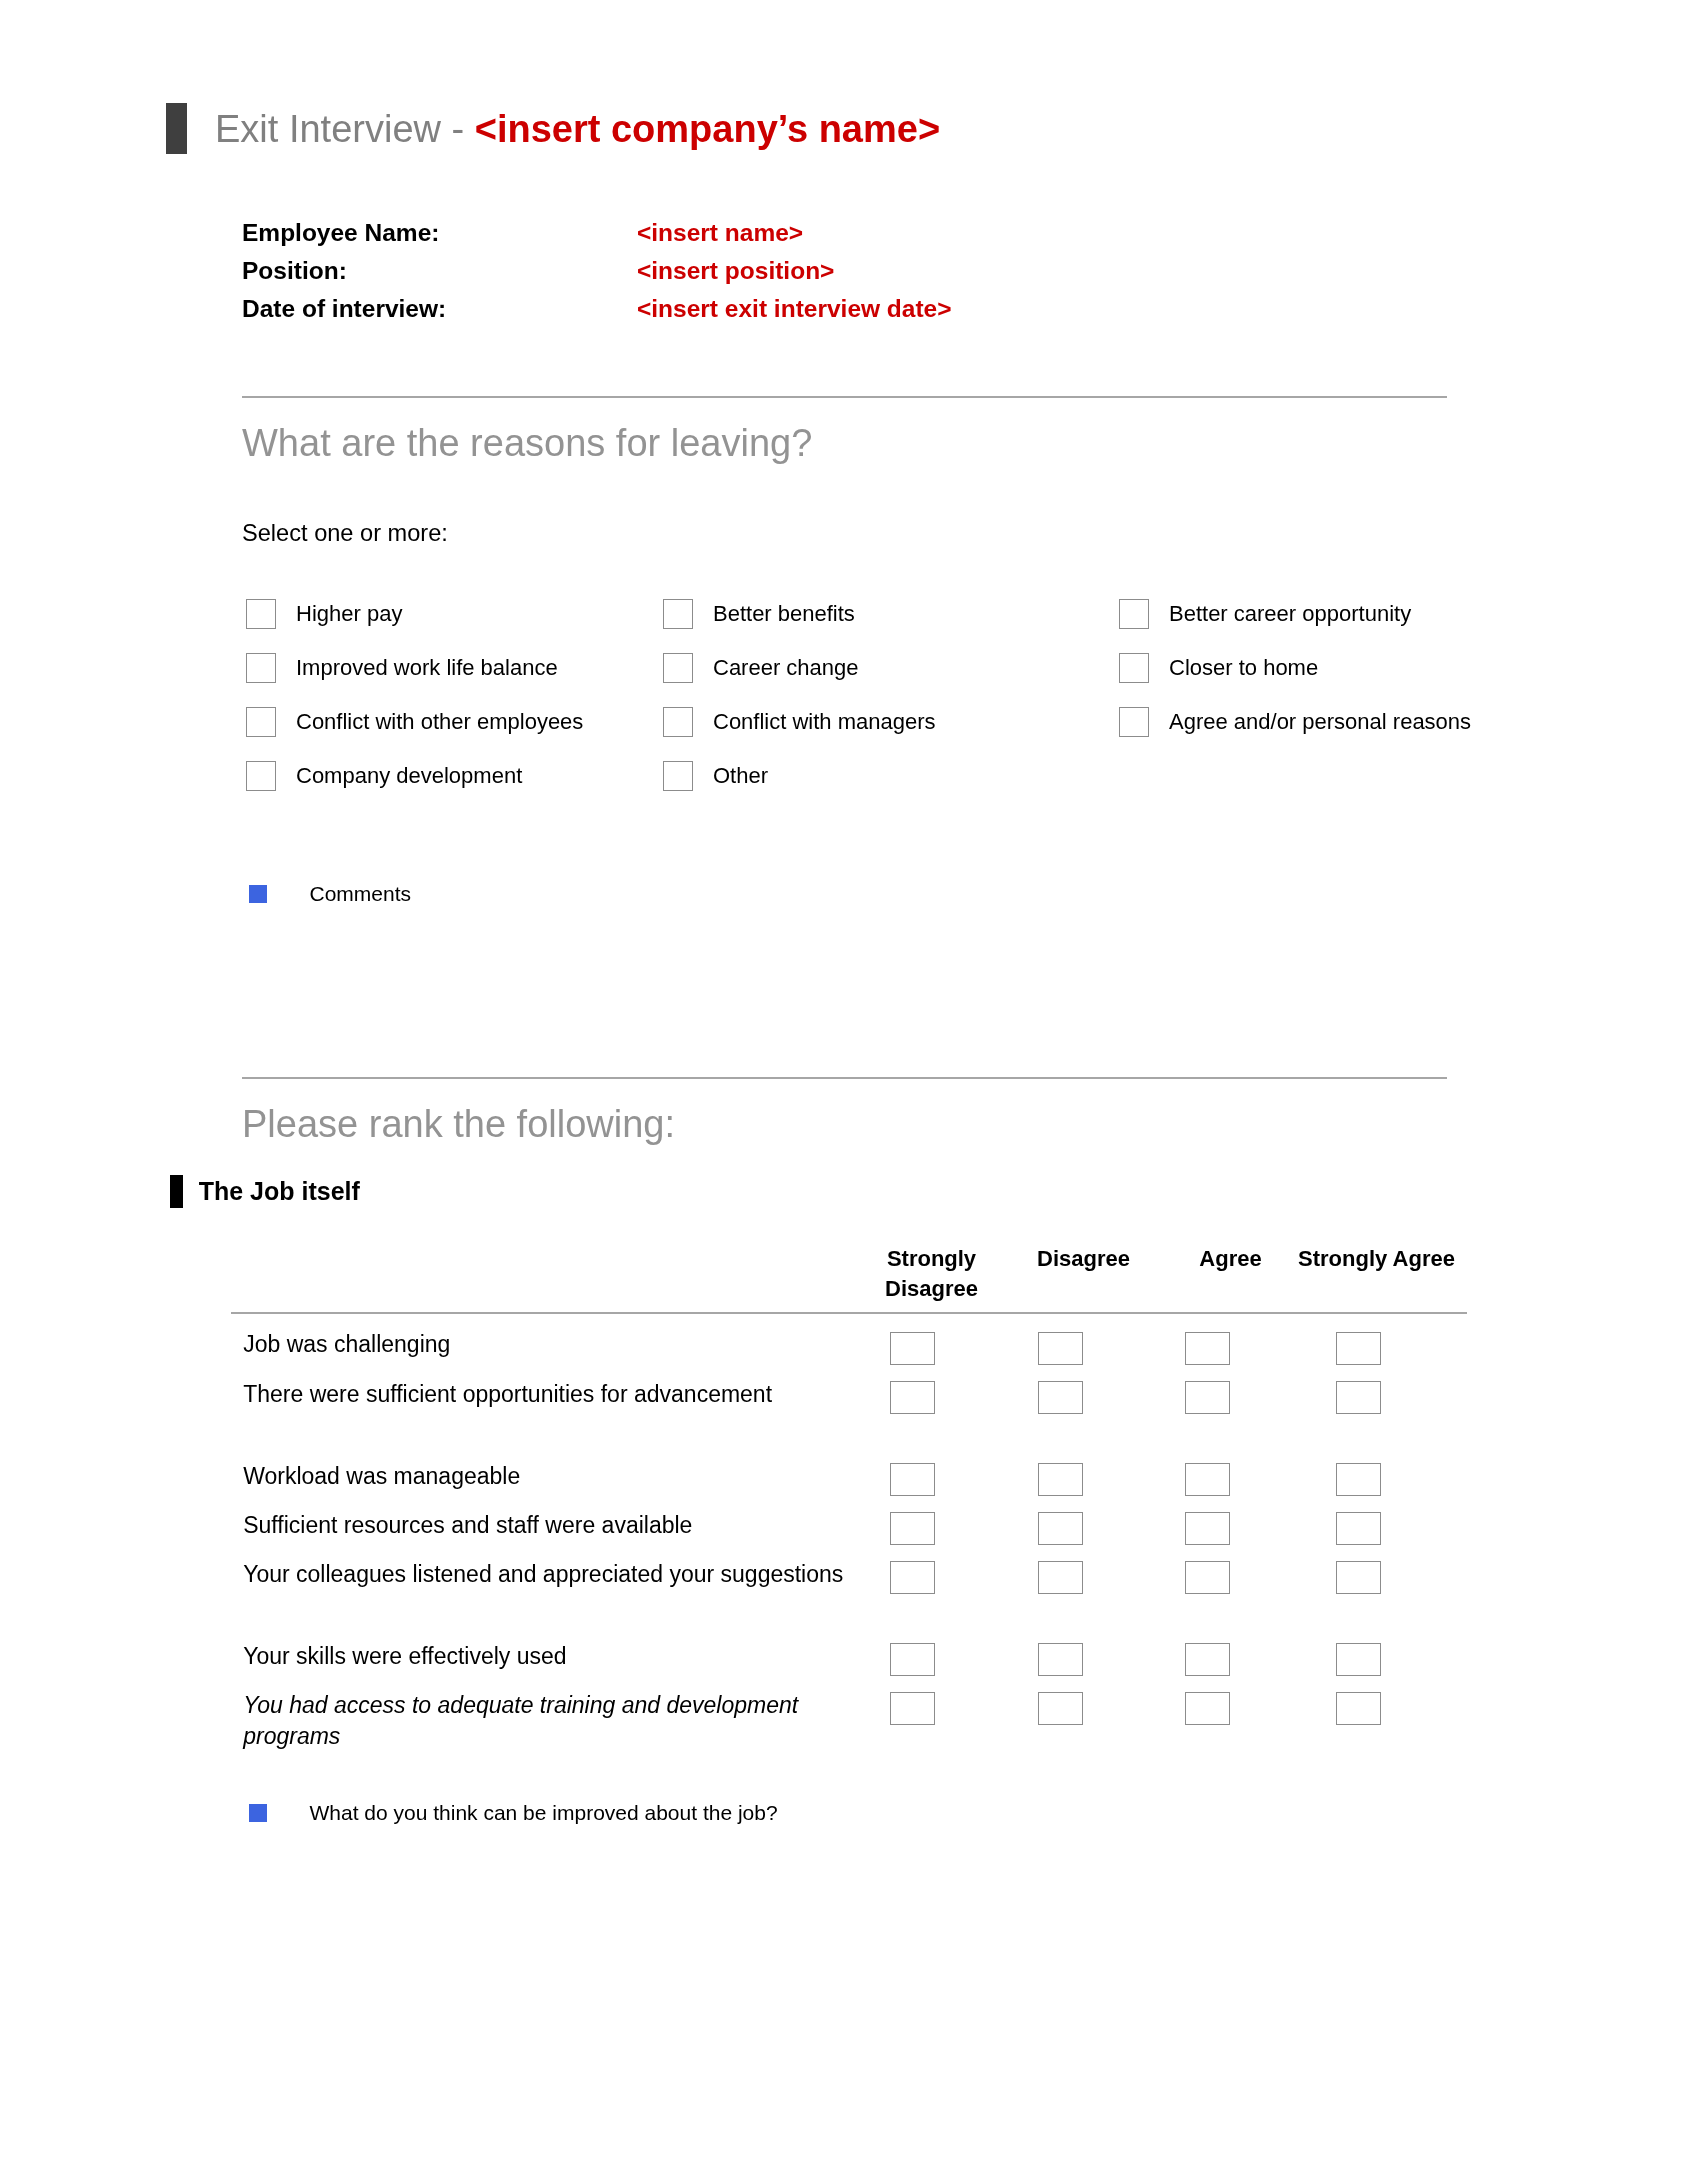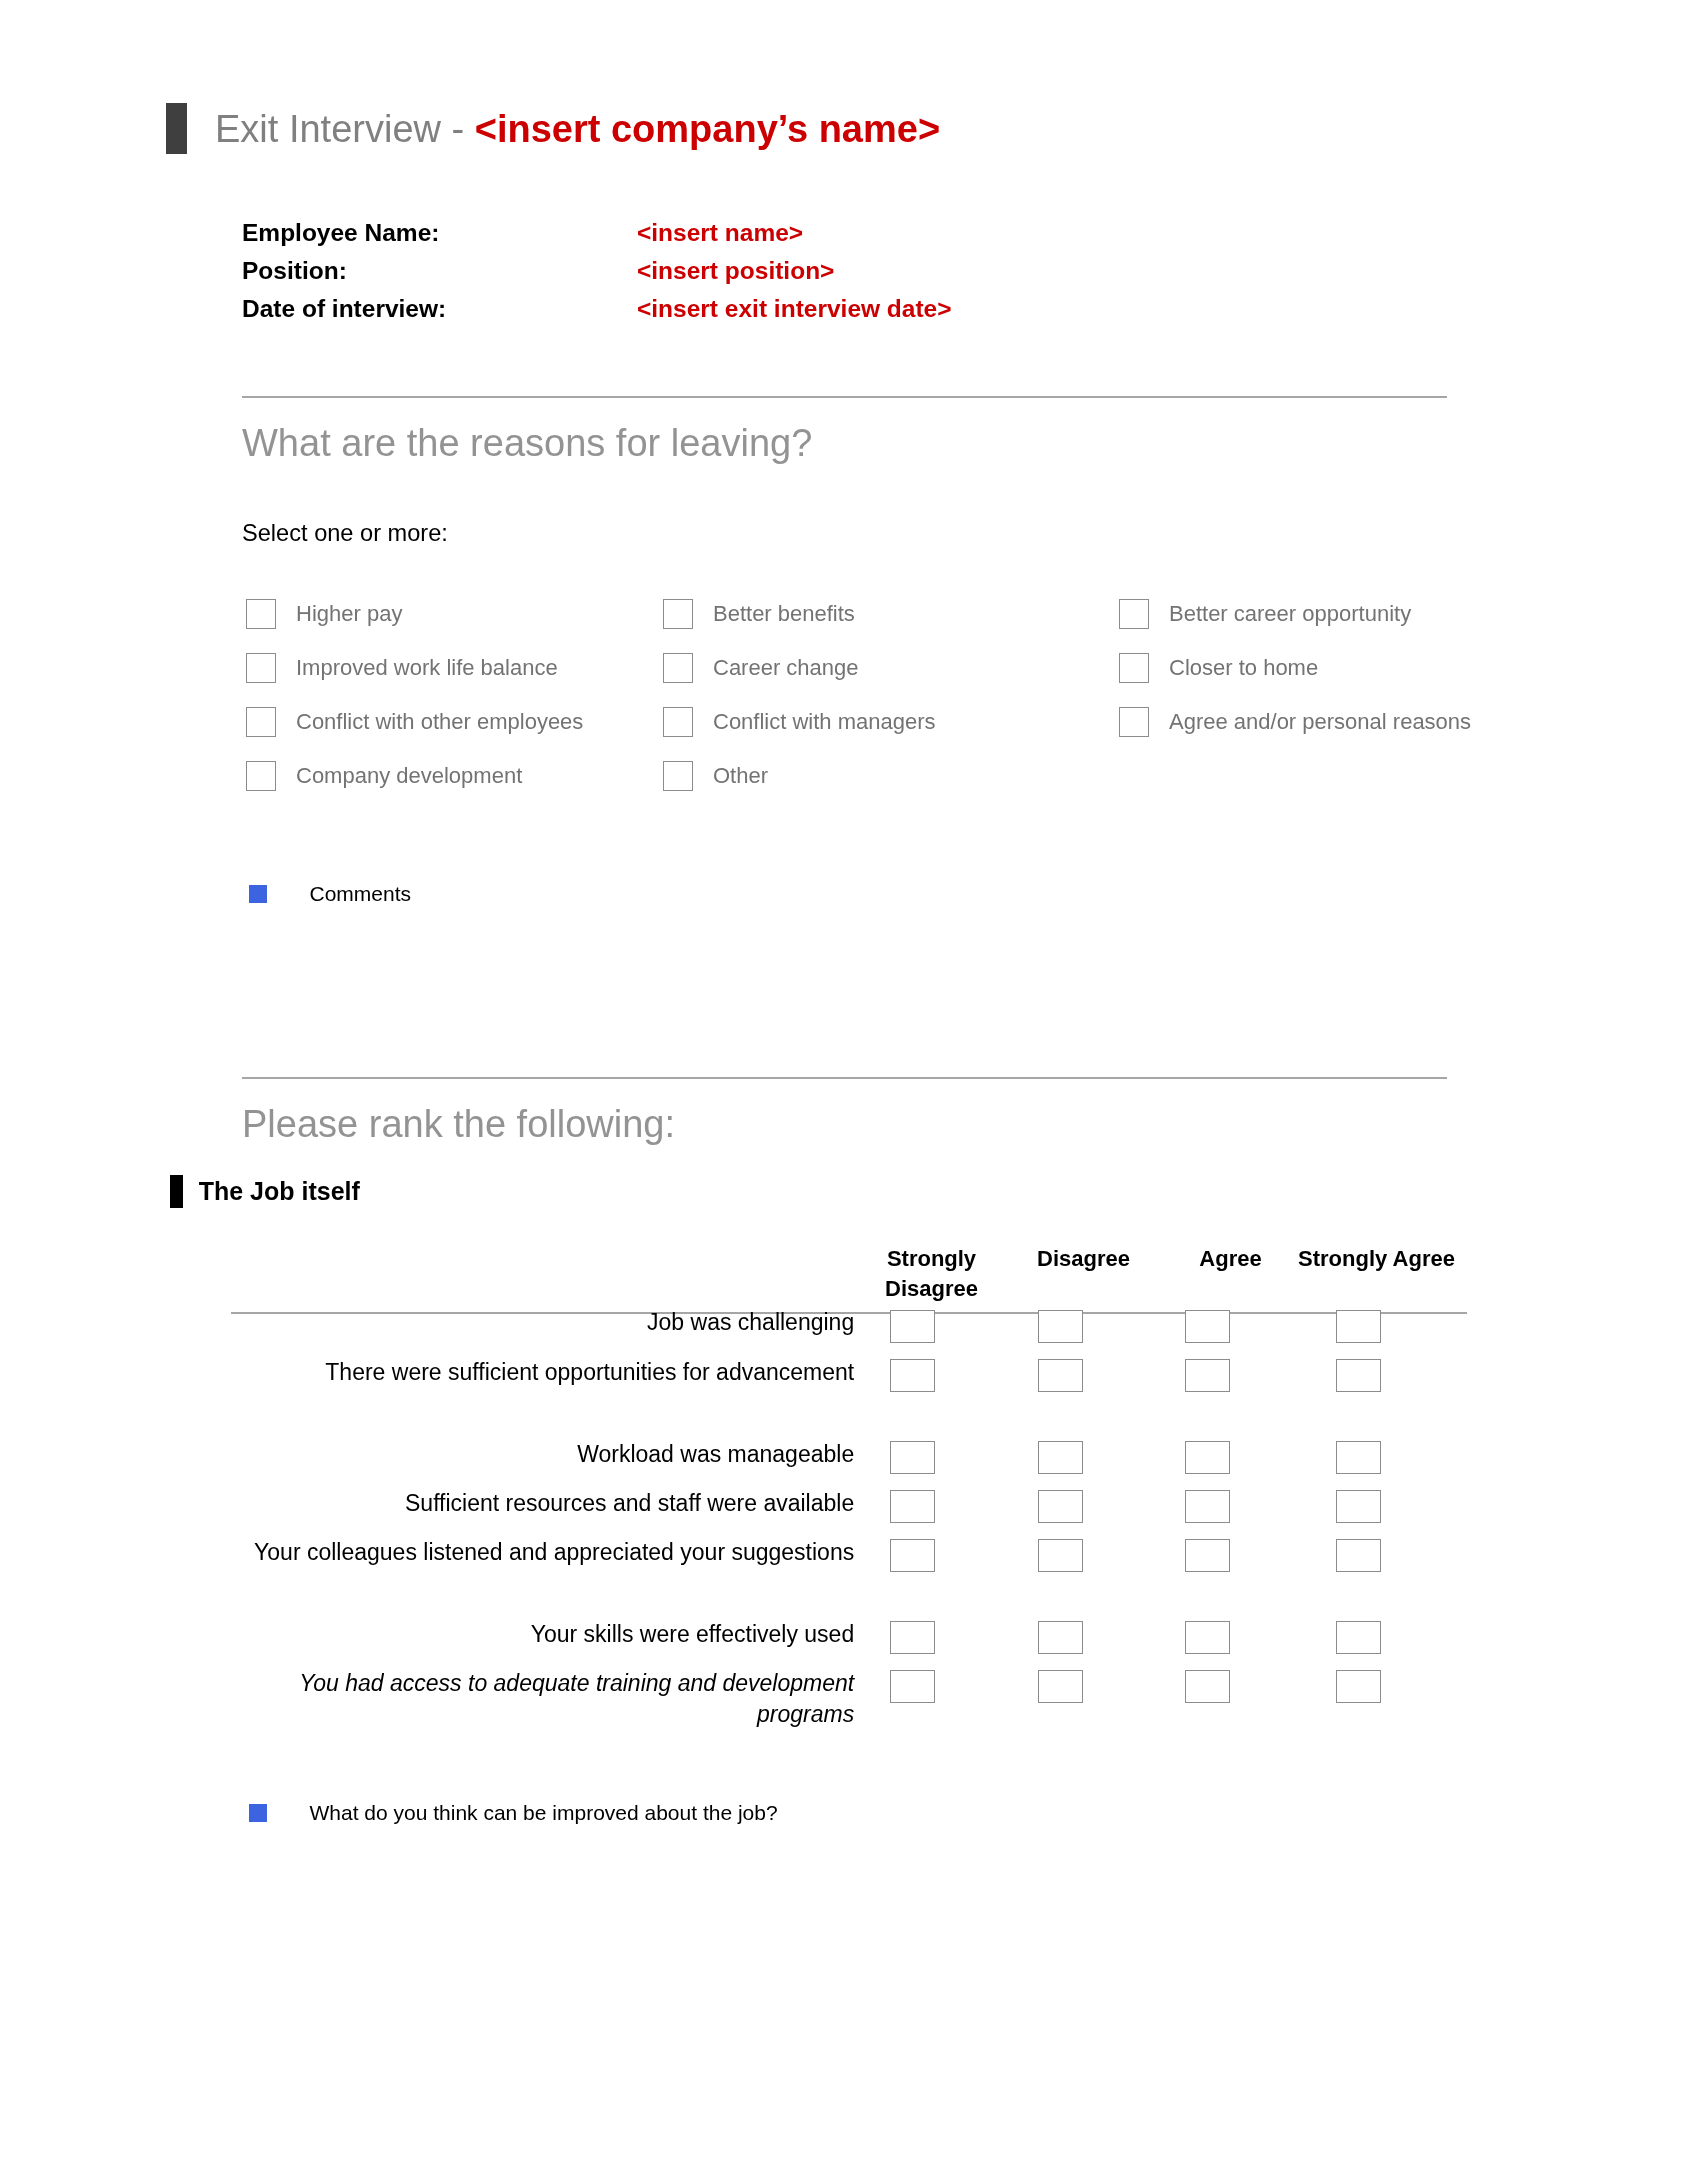--- a/index.html
+++ b/index.html
@@ -131,21 +131,21 @@
     width: 30px;
     height: 30px;
     border: 1.7px solid #8c8c8c;
     background: #ffffff;
     box-sizing: border-box;
     flex: 0 0 auto;
   }
   .reason-label {
     margin-left: 20px;
     font-size: 22px;
-    color: #737373;
+    color: #000000;
     white-space: nowrap;
   }
 
   
   .bullet-row {
     position: absolute;
     display: flex;
     align-items: center;
   }
   .bullet-square {
@@ -211,23 +211,22 @@
     position: absolute;
     left: 0;
     top: 68px;
     width: 1236px;
     height: 1.7px;
     background: #a6a6a6;
   }
   .rating-body {
     position: absolute;
     left: 0;
-    top: 58px;
+    top: 80px;
     width: 1236px;
-    text-align: right;
   }
   .rating-row {
     position: relative;
     width: 1236px;
   }
   .rating-row-label {
     position: absolute;
     left: 12.2px;
     top: 0;
     width: 611px;

